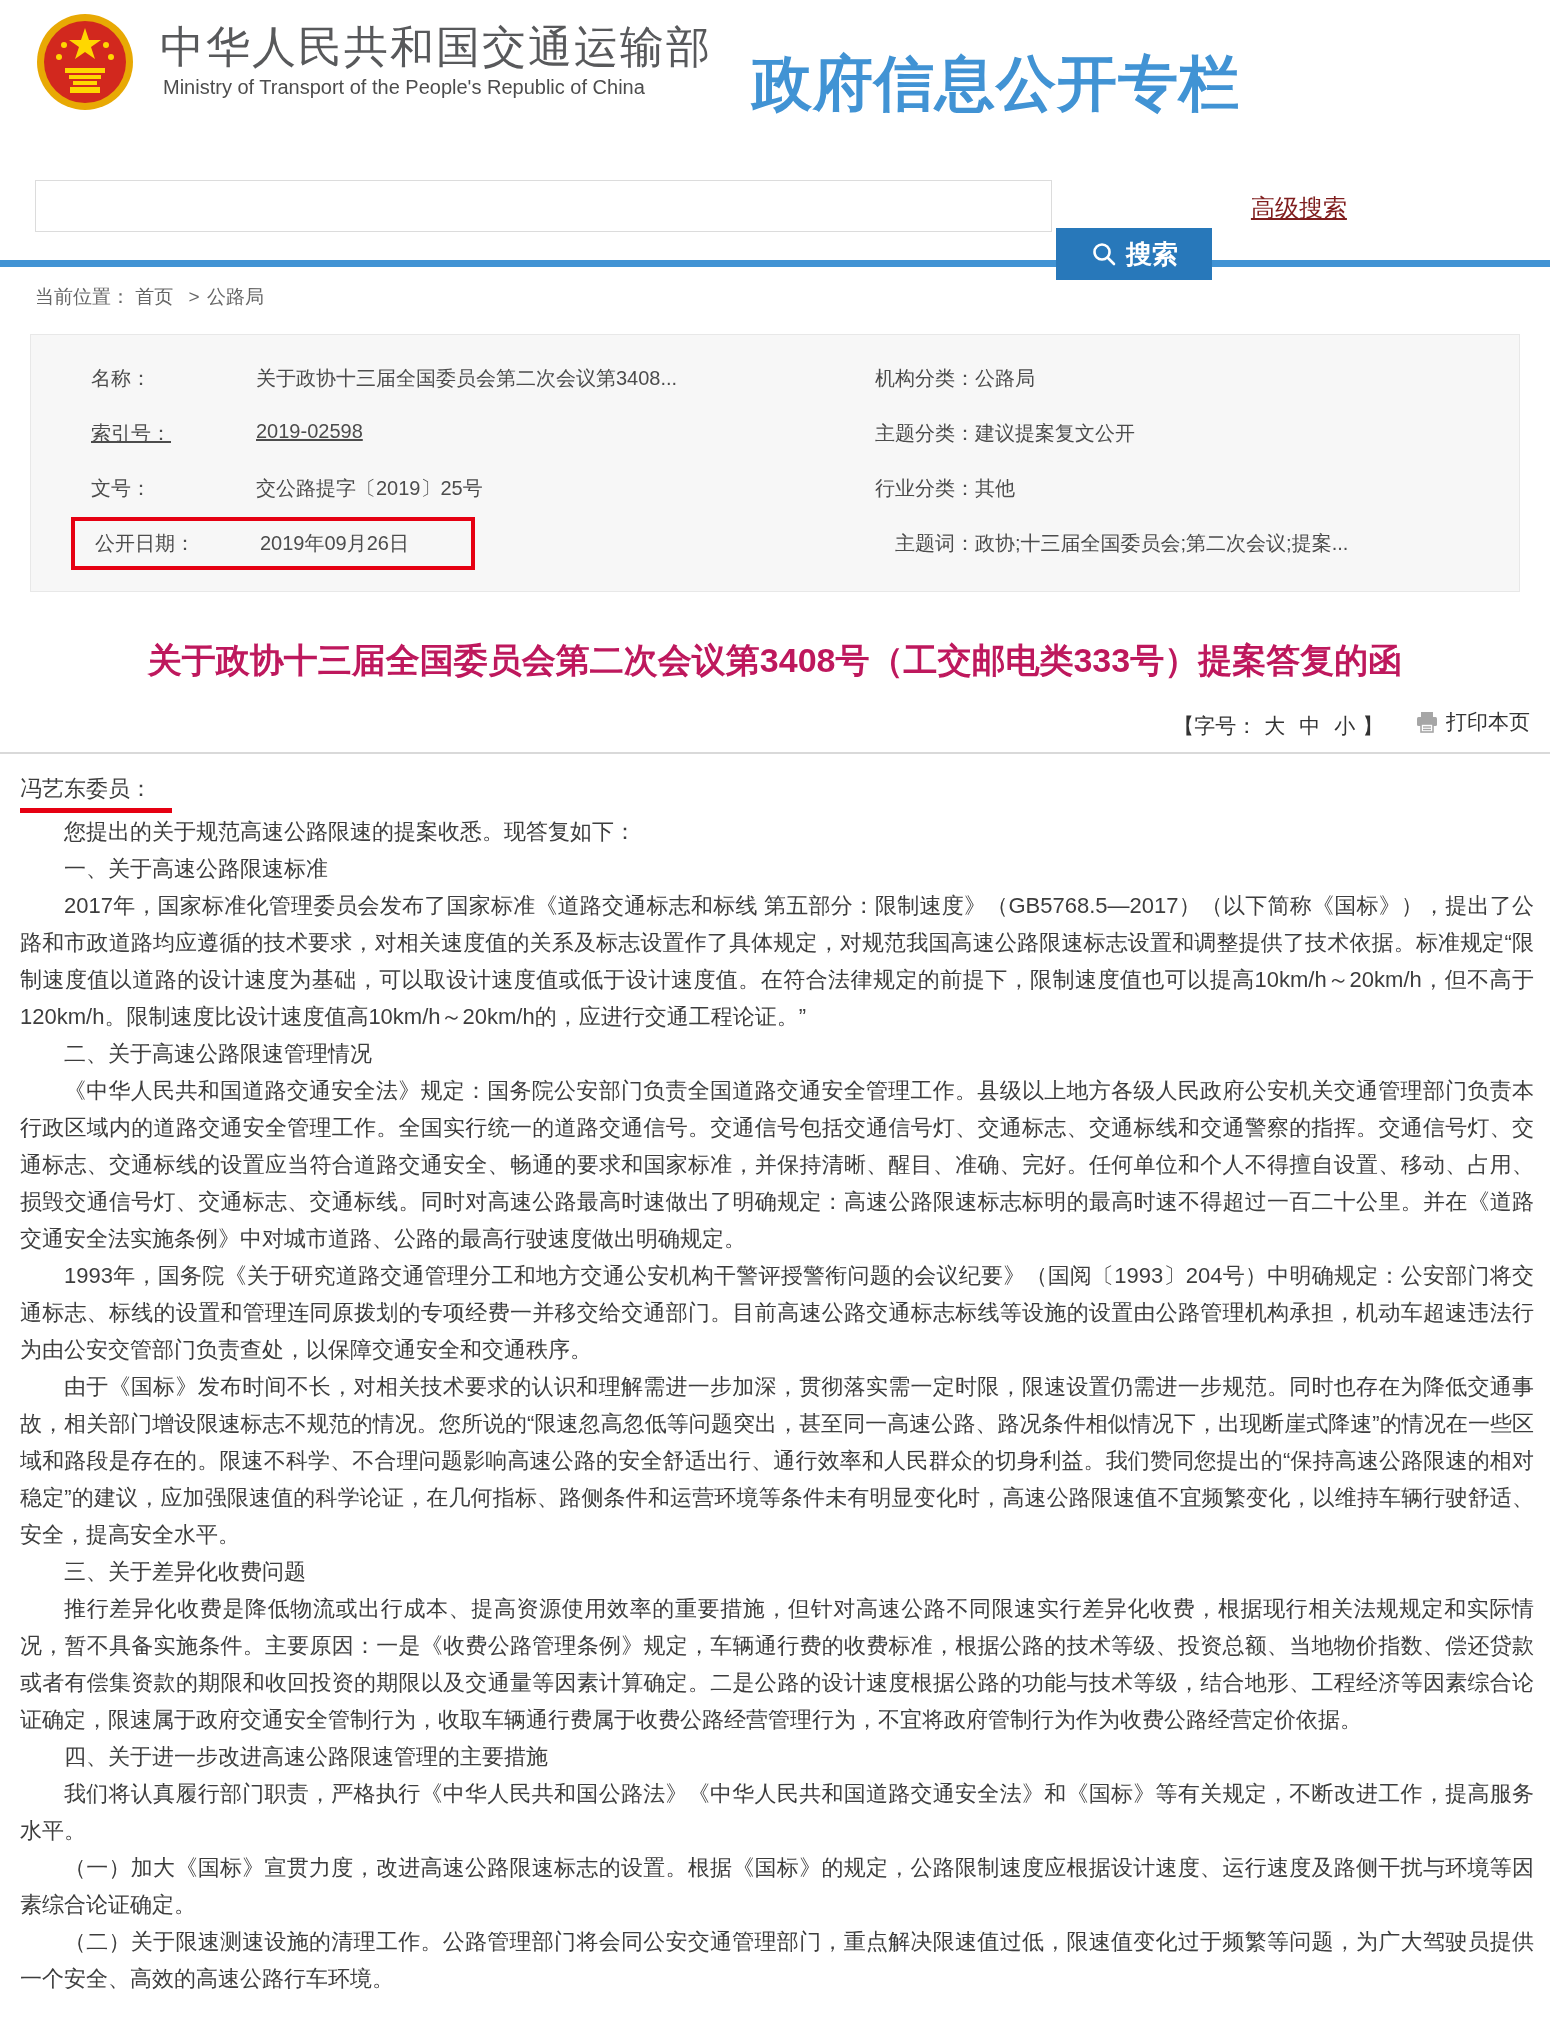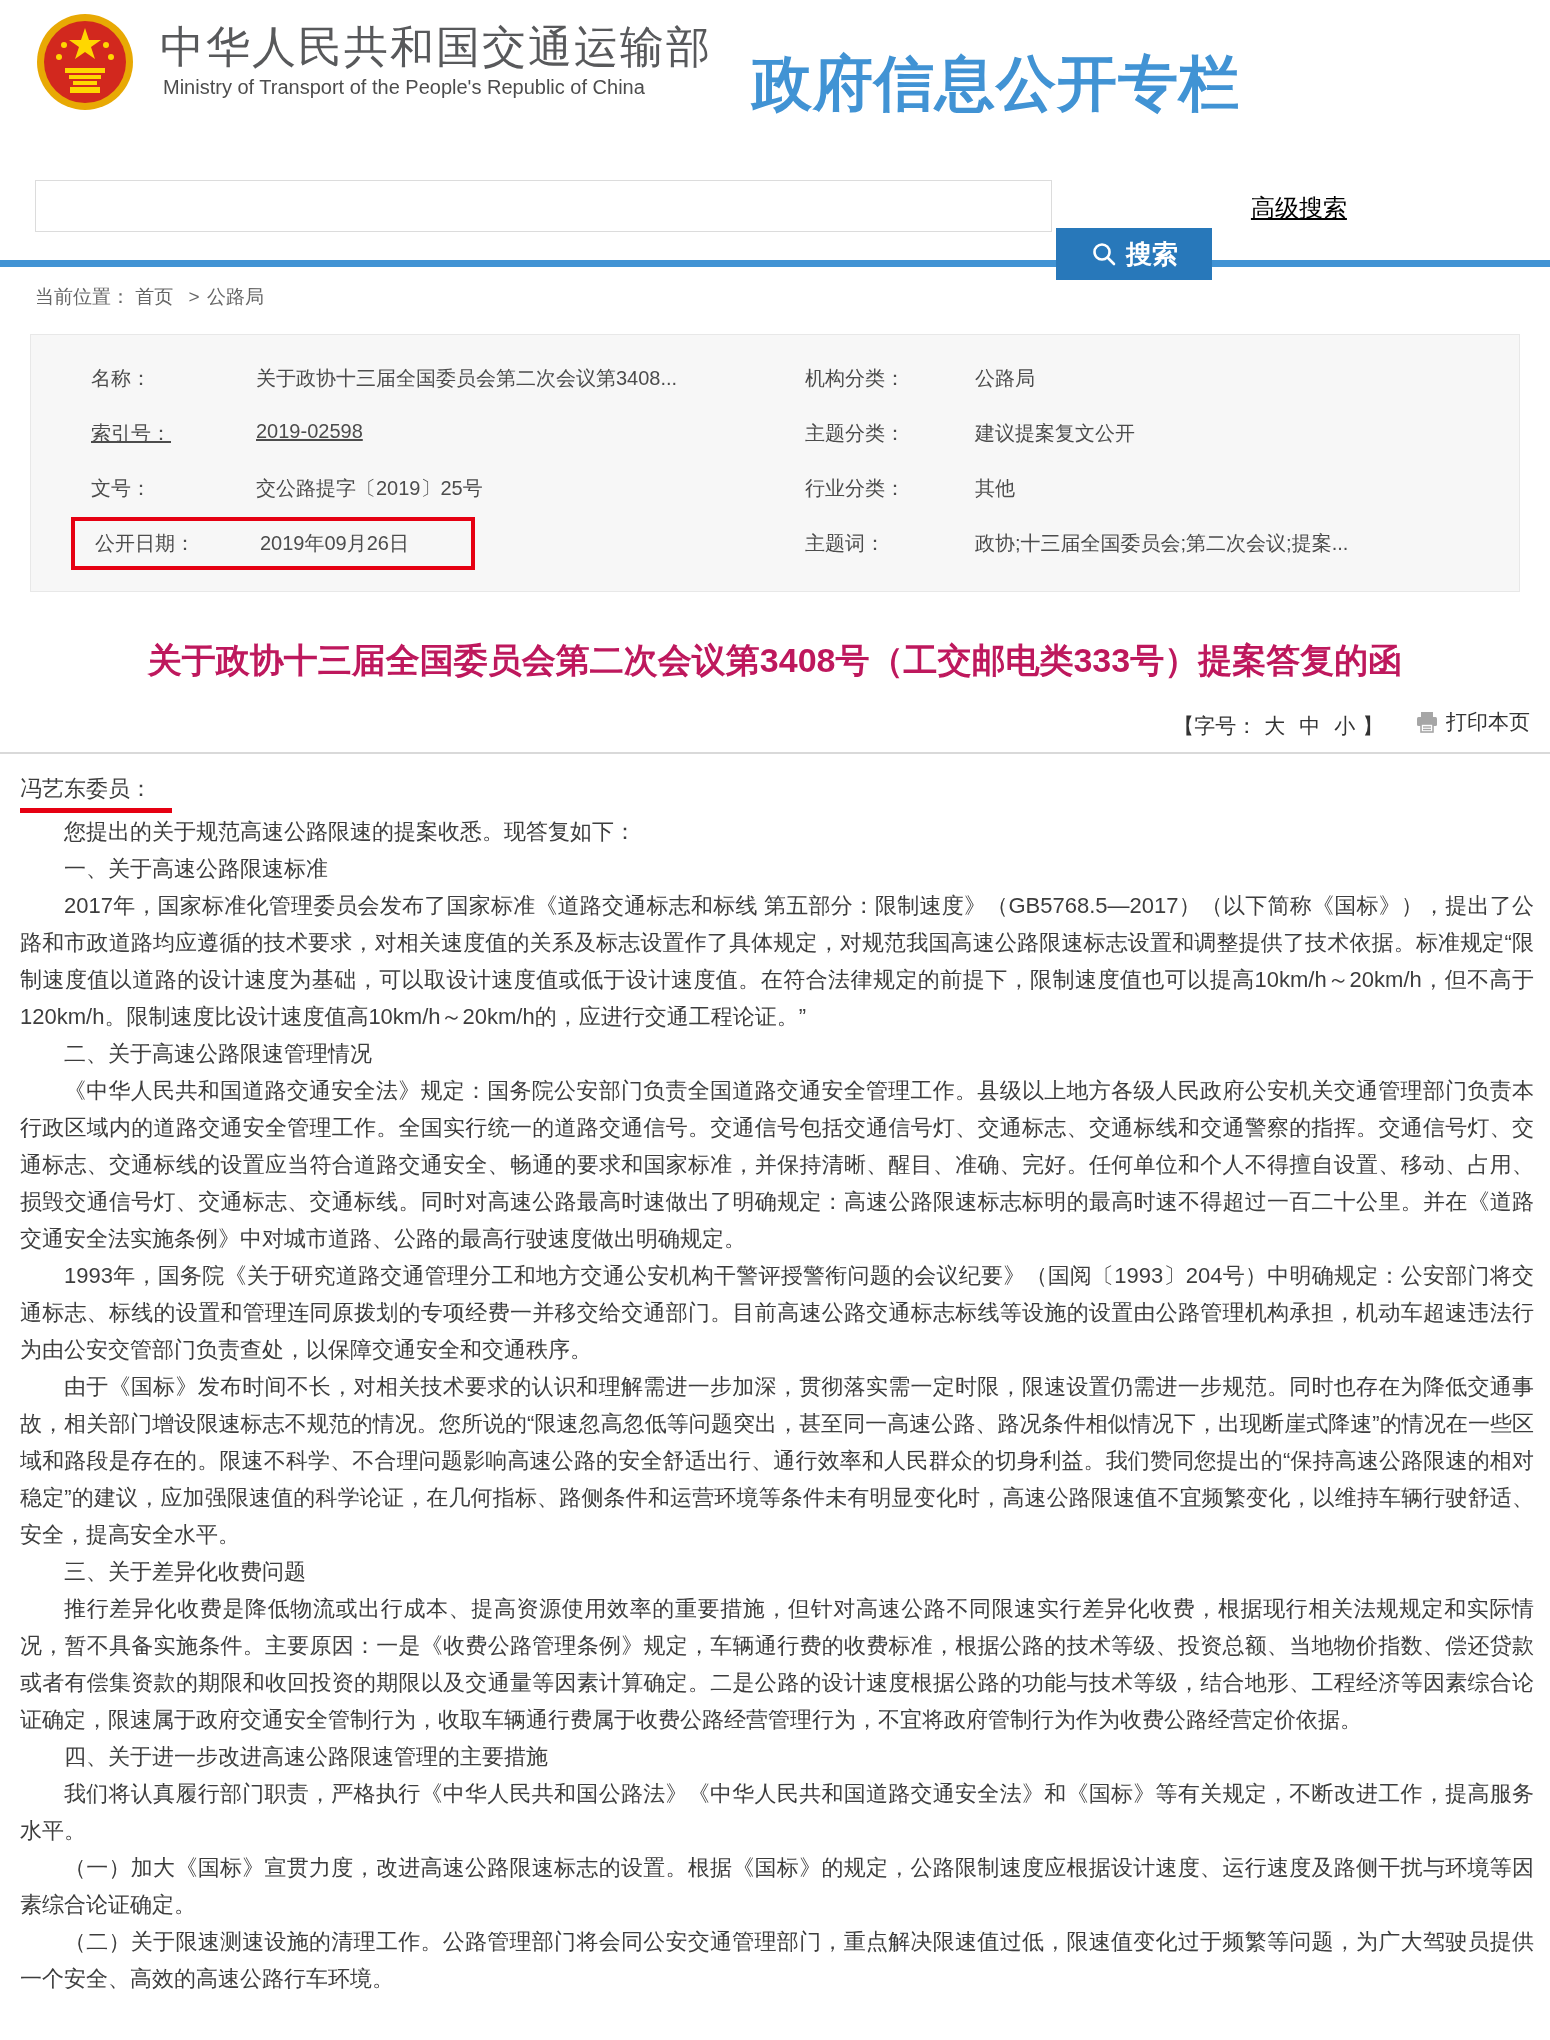--- a/index.html
+++ b/index.html
@@ -12,30 +12,30 @@
   
   .site-header { position:relative; height:180px; background:#fff; }
   .emblem { position:absolute; left:35px; top:8px; width:100px; height:108px; }
   .brand-cn { position:absolute; left:160px; top:18px; font-size:44px; font-weight:normal; color:#58595b; letter-spacing:2px; }
   .brand-en { position:absolute; left:163px; top:76px; font-size:20px; color:#4d4d4d; }
   .column-title { position:absolute; left:752px; top:44px; font-size:60px; font-weight:bold; color:#4193d4; letter-spacing:1px; white-space:nowrap; }
   
   .search-row { margin-left:35px; height:52px; white-space:nowrap; }
   .search-input { width:1017px; height:52px; border:1px solid #dcdcdc; outline:none; font-size:20px; padding:0 14px; vertical-align:top; background:#fff; }
   .search-btn { width:156px; height:52px; border:none; background:#2878ba; color:#fff; font-size:26px; font-weight:bold; cursor:pointer; display:inline-flex; align-items:center; justify-content:center; gap:9px; vertical-align:top; font-family:inherit;margin-top:48px; }
-  .adv-link { display:inline-block; margin-left:34px; line-height:56px; font-size:24px; color:#000000; text-decoration:underline; cursor:pointer; vertical-align:top;text-align:right; }
+  .adv-link { display:inline-block; margin-left:34px; line-height:56px; font-size:24px; color:#7f1d1d; text-decoration:underline; cursor:pointer; vertical-align:top;text-align:right; }
   .blue-rule { height:7px; background:#4193d4; margin-top:28px; }
   
   .breadcrumb { margin:17px 0 0 35px; font-size:19px; color:#666; }
   .breadcrumb a { color:#666; text-decoration:none; cursor:pointer; }
   .crumb-sep { margin:0 2px 0 10px; }
   
   .meta-box { display:flex; margin:24px 30px 0 30px; background:#f7f7f7; border:1px solid #e8e8e8; padding:16px 0 20px 0; }
   .meta-col { width:50%; }
-  .meta-col.right { padding-left:30px; }
+  .meta-col.right { padding-left:30px;text-align:right; }
   .meta-row { display:flex; align-items:center; height:55px; padding-left:60px; font-size:20px; color:#4c4c4c; }
   .meta-col.right .meta-row { padding-left:0; }
   .meta-label { width:165px; flex:none; }
   .meta-col.right .meta-label { width:170px; }
   .meta-value { white-space:nowrap; }
   .annotate-rect { display:inline-flex; align-items:center; border:4px solid #e60012; padding:9px 62px 9px 20px; margin-left:-20px; }
   
   .doc-title { margin-top:46px; text-align:center; font-size:34px; font-weight:bold; color:#be185d; }
   .toolbar { margin:24px 20px 0 0; text-align:right; font-size:21px; color:#333; white-space:nowrap; }
   .toolbar .fs-opt { color:#333; text-decoration:none; margin:0 7px; cursor:pointer; }

